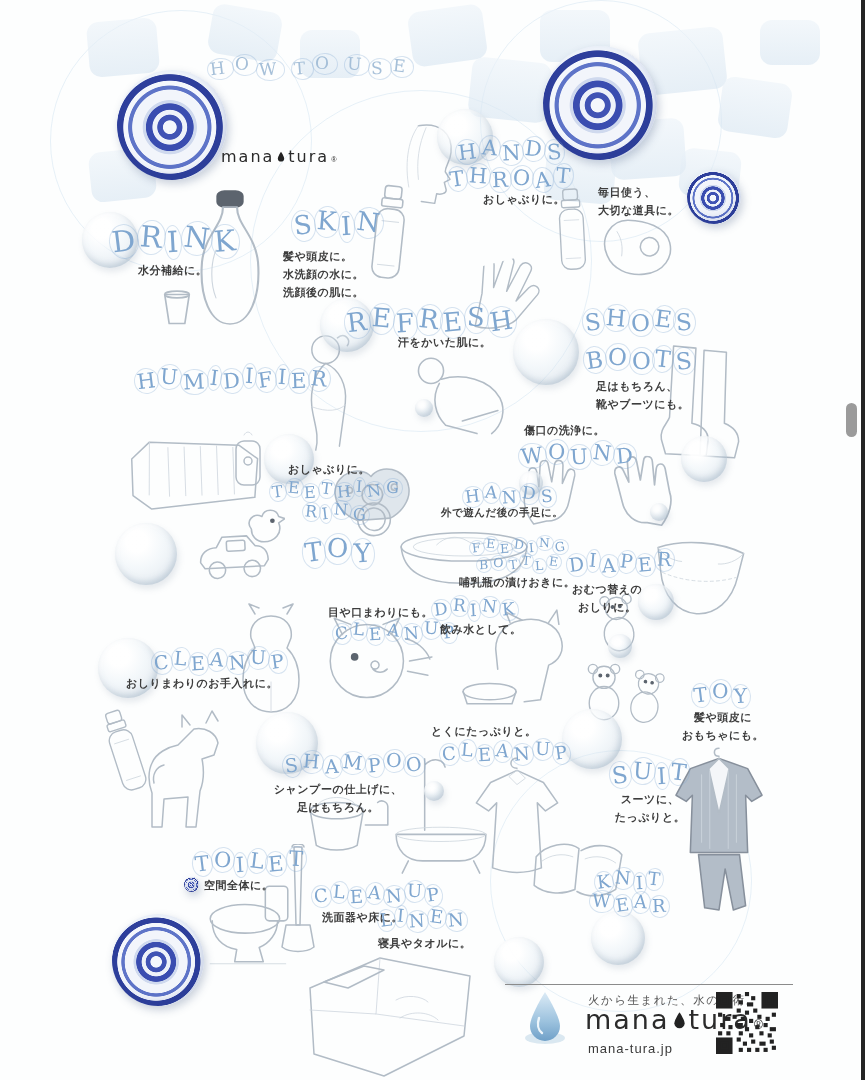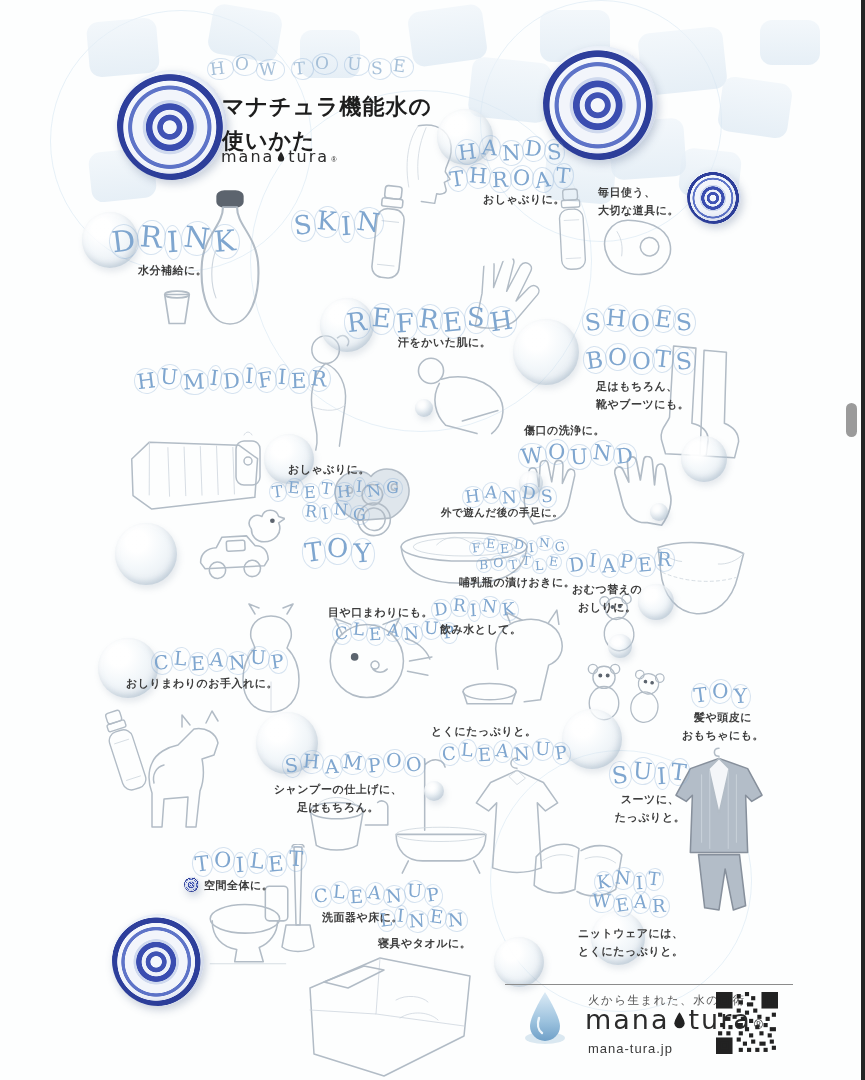--- a/index.html
+++ b/index.html
@@ -98,35 +98,36 @@
   <div class="bubble" style="left:98px;top:638px;width:60px;height:60px"></div>
   <div class="bubble" style="left:608px;top:634px;width:24px;height:24px"></div>
   <div class="bubble" style="left:256px;top:712px;width:62px;height:62px"></div>
   <div class="bubble" style="left:562px;top:709px;width:60px;height:60px"></div>
   <div class="bubble" style="left:424px;top:781px;width:20px;height:20px"></div>
   <div class="bubble" style="left:591px;top:911px;width:54px;height:54px"></div>
   <div class="bubble" style="left:494px;top:937px;width:50px;height:50px"></div>
   <div class="bubble" style="left:650px;top:503px;width:18px;height:18px"></div>
 
   <div class="eyebrow scatter"><span class="ltr" style="transform:translateY(2px) rotate(-7deg)">H</span><span class="ltr" style="transform:translateY(-2px) rotate(5deg)">O</span><span class="ltr" style="transform:translateY(3px) rotate(-3deg)">W</span><span style="display:inline-block;width:.45em"></span><span class="ltr" style="transform:translateY(2px) rotate(-5deg)">T</span><span class="ltr" style="transform:translateY(-3px) rotate(3deg)">O</span><span style="display:inline-block;width:.45em"></span><span class="ltr" style="transform:translateY(-2px) rotate(4deg)">U</span><span class="ltr" style="transform:translateY(2px) rotate(-2deg)">S</span><span class="ltr" style="transform:translateY(0px) rotate(6deg)">E</span></div>
-  <div class="title">マナチュラ機能水の
-使いかた</div>
   <div class="brandline" style="left:221px;top:147px;font-size:16px">
     <span class="b">mana</span>
     <svg width="8" height="11" viewBox="0 0 10 14">
         <path d="M5 1 C5 1 1 7 1 9.5 a4 4 0 0 0 8 0 C9 7 5 1 5 1Z" fill="#222" stroke="none"></path>
       </svg>
     <span class="b">tura</span>
     <sup>®</sup>
   </div>
 
   <div class="lbl scatter" style="left:110px;top:220px;font-size:29px"><span class="ltr" style="transform:translateY(2px) rotate(-7deg)">D</span><span class="ltr" style="transform:translateY(-2px) rotate(5deg)">R</span><span class="ltr" style="transform:translateY(3px) rotate(-3deg)">I</span><span class="ltr" style="transform:translateY(-1px) rotate(7deg)">N</span><span class="ltr" style="transform:translateY(2px) rotate(-5deg)">K</span></div>
   <div class="cap" style="left:138px;top:261px">水分補給に。</div>
 
   <div class="lbl scatter" style="left:292px;top:206px;font-size:26px"><span class="ltr" style="transform:translateY(2px) rotate(-7deg)">S</span><span class="ltr" style="transform:translateY(-2px) rotate(5deg)">K</span><span class="ltr" style="transform:translateY(3px) rotate(-3deg)">I</span><span class="ltr" style="transform:translateY(-1px) rotate(7deg)">N</span></div>
+  <div class="cap" style="left:283px;top:247px">髪や頭皮に。
+水洗顔の水に。
+洗顔後の肌に。</div>
 
   <div class="lbl scatter" style="left:448px;top:136px;font-size:21px"><span class="ltr" style="transform:translateY(2px) rotate(-7deg)">H</span><span class="ltr" style="transform:translateY(-2px) rotate(5deg)">A</span><span class="ltr" style="transform:translateY(3px) rotate(-3deg)">N</span><span class="ltr" style="transform:translateY(-1px) rotate(7deg)">D</span><span class="ltr" style="transform:translateY(2px) rotate(-5deg)">S</span><br><span class="ltr" style="transform:translateY(1px) rotate(-8deg)">T</span><span class="ltr" style="transform:translateY(-2px) rotate(4deg)">H</span><span class="ltr" style="transform:translateY(2px) rotate(-2deg)">R</span><span class="ltr" style="transform:translateY(0px) rotate(6deg)">O</span><span class="ltr" style="transform:translateY(2px) rotate(-7deg)">A</span><span class="ltr" style="transform:translateY(-2px) rotate(5deg)">T</span></div>
   <div class="cap" style="left:483px;top:190px">おしゃぶりに。</div>
 
   <div class="cap" style="left:598px;top:183px">毎日使う、
 大切な道具に。</div>
 
   <div class="lbl scatter" style="left:345px;top:303px;font-size:26px"><span class="ltr" style="transform:translateY(2px) rotate(-7deg)">R</span><span class="ltr" style="transform:translateY(-2px) rotate(5deg)">E</span><span class="ltr" style="transform:translateY(3px) rotate(-3deg)">F</span><span class="ltr" style="transform:translateY(-1px) rotate(7deg)">R</span><span class="ltr" style="transform:translateY(2px) rotate(-5deg)">E</span><span class="ltr" style="transform:translateY(-3px) rotate(3deg)">S</span><span class="ltr" style="transform:translateY(1px) rotate(-8deg)">H</span></div>
   <div class="cap" style="left:398px;top:333px">汗をかいた肌に。</div>
 
@@ -181,22 +182,20 @@
   <div class="lbl scatter" style="left:193px;top:848px;font-size:21px"><span class="ltr" style="transform:translateY(2px) rotate(-7deg)">T</span><span class="ltr" style="transform:translateY(-2px) rotate(5deg)">O</span><span class="ltr" style="transform:translateY(3px) rotate(-3deg)">I</span><span class="ltr" style="transform:translateY(-1px) rotate(7deg)">L</span><span class="ltr" style="transform:translateY(2px) rotate(-5deg)">E</span><span class="ltr" style="transform:translateY(-3px) rotate(3deg)">T</span></div>
   <div class="cap" style="left:204px;top:876px">空間全体に。</div>
 
   <div class="lbl scatter" style="left:312px;top:882px;font-size:18px"><span class="ltr" style="transform:translateY(2px) rotate(-7deg)">C</span><span class="ltr" style="transform:translateY(-2px) rotate(5deg)">L</span><span class="ltr" style="transform:translateY(3px) rotate(-3deg)">E</span><span class="ltr" style="transform:translateY(-1px) rotate(7deg)">A</span><span class="ltr" style="transform:translateY(2px) rotate(-5deg)">N</span><span class="ltr" style="transform:translateY(-3px) rotate(3deg)">U</span><span class="ltr" style="transform:translateY(1px) rotate(-8deg)">P</span></div>
   <div class="cap" style="left:322px;top:908px">洗面器や床に。</div>
 
   <div class="lbl scatter" style="left:378px;top:906px;font-size:18px"><span class="ltr" style="transform:translateY(2px) rotate(-7deg)">L</span><span class="ltr" style="transform:translateY(-2px) rotate(5deg)">I</span><span class="ltr" style="transform:translateY(3px) rotate(-3deg)">N</span><span class="ltr" style="transform:translateY(-1px) rotate(7deg)">E</span><span class="ltr" style="transform:translateY(2px) rotate(-5deg)">N</span></div>
   <div class="cap" style="left:378px;top:934px">寝具やタオルに。</div>
 
   <div class="lbl scatter" style="left:590px;top:868px;font-size:18px"><span class="ltr" style="transform:translateY(2px) rotate(-7deg)">K</span><span class="ltr" style="transform:translateY(-2px) rotate(5deg)">N</span><span class="ltr" style="transform:translateY(3px) rotate(-3deg)">I</span><span class="ltr" style="transform:translateY(-1px) rotate(7deg)">T</span><br><span class="ltr" style="transform:translateY(-3px) rotate(3deg)">W</span><span class="ltr" style="transform:translateY(1px) rotate(-8deg)">E</span><span class="ltr" style="transform:translateY(-2px) rotate(4deg)">A</span><span class="ltr" style="transform:translateY(2px) rotate(-2deg)">R</span></div>
-  <div class="cap" style="left:578px;top:924px">ニットウェアには、
-とくにたっぷりと。</div>
 
   <svg class="ill" style="left:188px;top:188px" width="84" height="150" viewBox="0 0 60 150" preserveAspectRatio="none">
     <rect x="21" y="3" width="18" height="16" rx="5" class="dk"></rect>
     <path d="M25 19 c0 18 -13 28 -15 55 c-2 35 6 62 20 62 c14 0 22 -27 20 -62 c-2 -27 -15 -37 -15 -55 z"></path>
     <path d="M20 62 c-4 14 -4 34 0 48" class="thin"></path>
   </svg>
   <svg class="ill" style="left:160px;top:290px" width="34" height="38" viewBox="0 0 30 34">
     <path d="M4 4 l4 26 h14 l4 -26 z"></path>
       <ellipse cx="15" cy="4" rx="11" ry="3"></ellipse>
   </svg>

